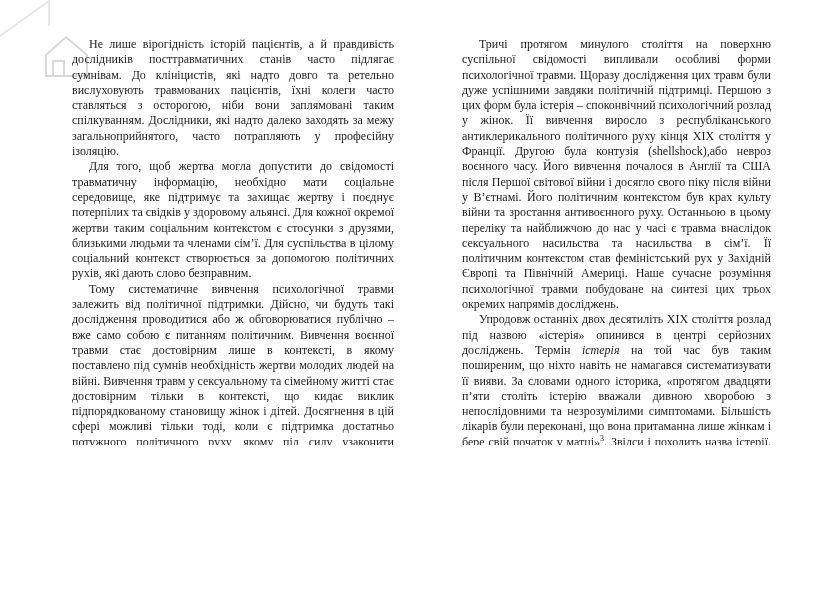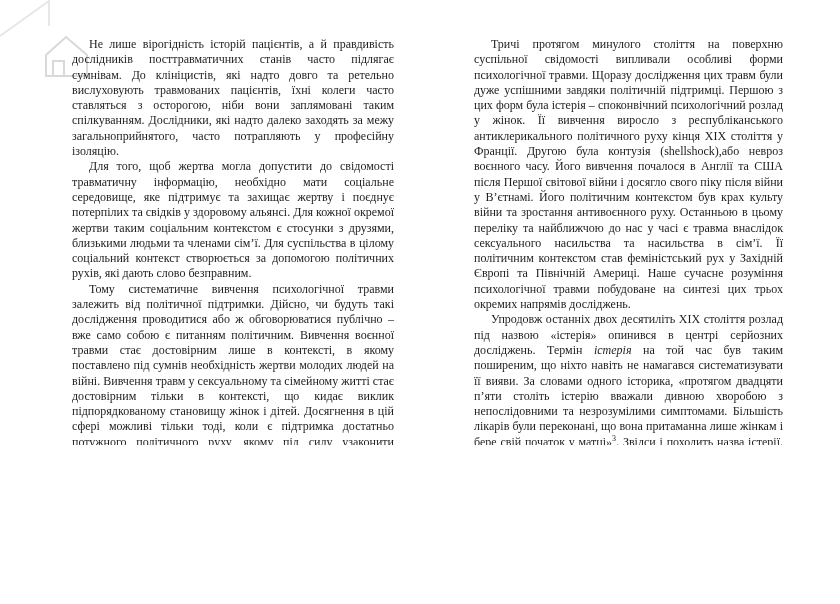--- a/index.html
+++ b/index.html
@@ -20,21 +20,21 @@
     position: absolute;
     left: 0;
     top: 0;
     pointer-events: none;
   }
   .page-body {
     position: absolute;
     top: 37px;
   }
   .page-body.left  { left: 72px;  width: 322px; }
-  .page-body.right { left: 474px; width: 309px; }
+  .page-body.right { left: 462px; width: 309px; }
   .page-body p {
     margin: 0;
     font-size: 12px;
     line-height: 15.3px;
     text-align: justify;
     text-indent: 17px;
     hyphens: auto;
     -webkit-hyphens: auto;
   }
   .section-heading {

